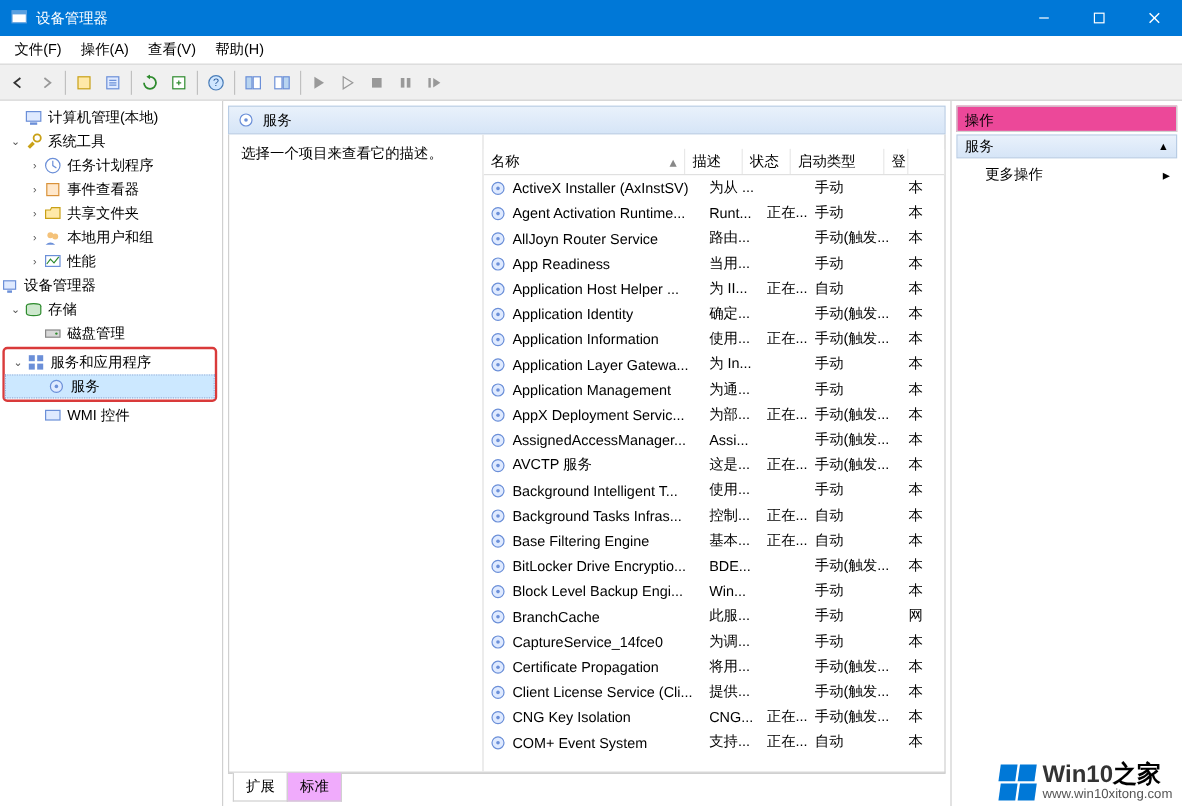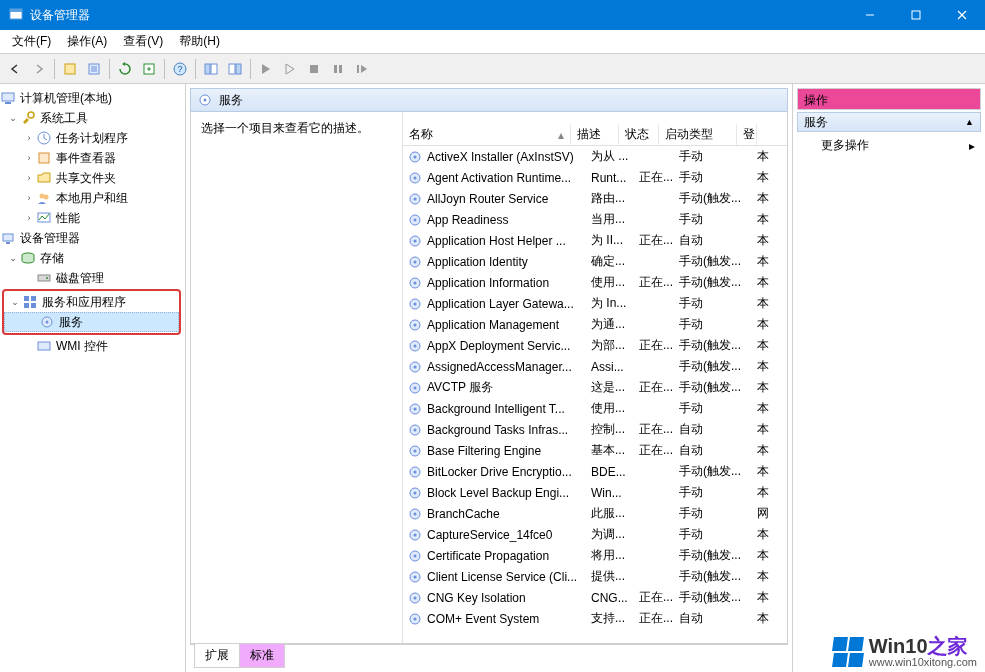--- a/index.html
+++ b/index.html
@@ -55,21 +55,21 @@
 
 .actions-pane { width: 192px; display: flex; flex-direction: column; font-size: 12px; padding: 4px; }
 .actions-header { height: 22px; background: #ec4899; border: 1px solid #d0d0d0; padding: 3px 6px; }
 .actions-sec-title { height: 20px; background: linear-gradient(#e9f1fb,#d6e5f7); border: 1px solid #b8cce4; padding: 2px 6px; margin-top: 2px; display: flex; justify-content: space-between; align-items: center; }
 .actions-item { padding: 5px 6px 5px 24px; display: flex; align-items: center; justify-content: space-between; white-space: nowrap; }
 
 .watermark { position: absolute; right: 8px; bottom: 4px; display: flex; align-items: center; gap: 6px; font-size: 12px; color: #333; pointer-events: none; }
 .watermark .logo { display: flex; gap: 2px; }
 .watermark .sq { width: 14px; height: 14px; background: #0078d7; transform: skewX(-8deg); }
 .wm-text { font-size: 20px; font-weight: 600; line-height: 1; }
-.wm-text .accent { color: #6d28d9; }
+.wm-text .accent { color: #000000; }
 .wm-sub { font-size: 11px; color: #555; }
 
 svg { display: block; }
 </style>
 </head>
 <body>
 
 <div class="titlebar">
   <span class="app-icon">
     <svg viewBox="0 0 16 16" width="16" height="16">
@@ -189,21 +189,21 @@
       <svg width="12" height="12">
         <rect x="1" y="2" width="2" height="8" fill="#999"></rect>
         <path d="M5 2 L11 6 L5 10 Z" fill="#999"></path>
       </svg>
     </div>
 </div>
 
 <div class="main">
 
   <div class="tree-pane">
-    <div class="tree-node" style="padding-left:0;">
+    <div class="tree-node" style="padding-left:20px;">
       <span class="icon">
           <svg width="16" height="16">
             <rect x="2" y="3" width="12" height="8" fill="#dfeaff" stroke="#6b8fd8"></rect>
             <rect x="5" y="12" width="6" height="2" fill="#6b8fd8"></rect>
           </svg>
         </span>
       <span>计算机管理(本地)</span>
     </div>
     <div class="tree-node" style="padding-left:6px;">
       <span class="tw">⌄</span>

